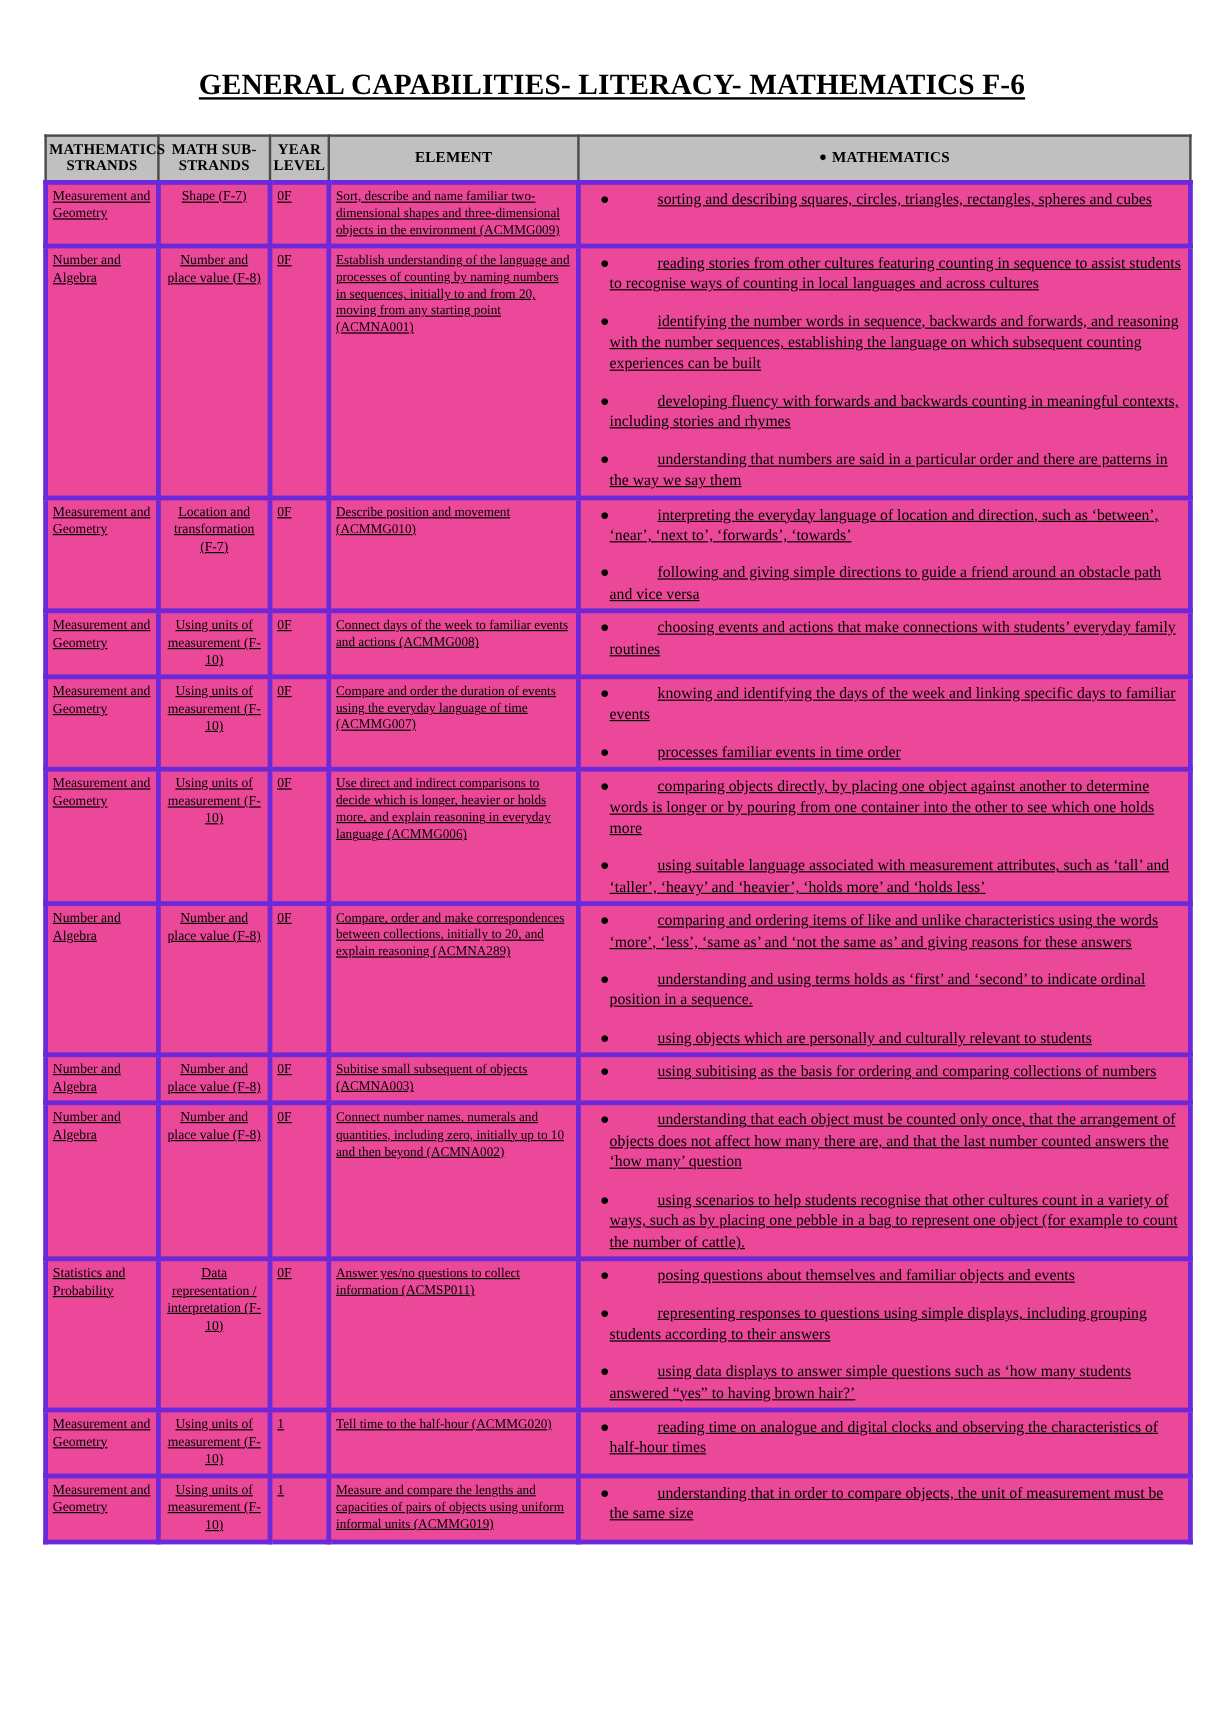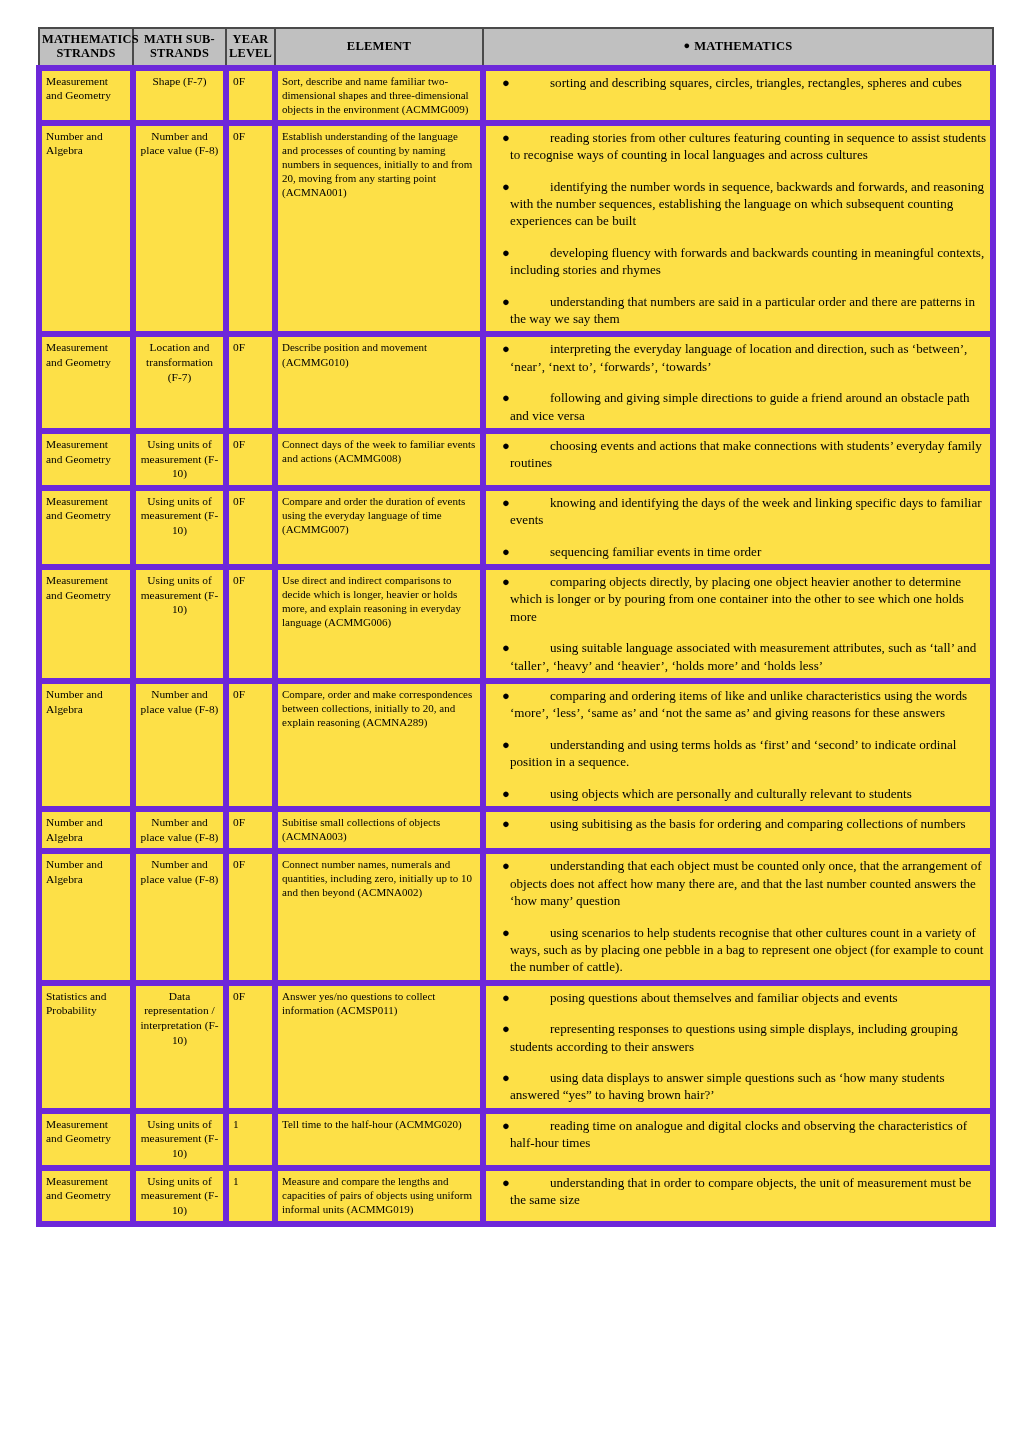--- a/index.html
+++ b/index.html
@@ -61,24 +61,25 @@
   table.gc thead th.el-head { font-size: 12.6px; }
   table.gc thead th .hdr-bullet {
     font-size: 11px;
     position: relative;
     top: -1px;
     padding-right: 4px;
   }
 
   
   table.gc tbody td {
-    border: 6px solid #6d28d9;
+    border: 4px solid #6d28d9;
     vertical-align: top;
     padding: 3px 4px 4px 4px;
-    background: #fde047;
+    background: #ec4899;
+    text-decoration: underline;
   }
   td.c-strand   { width: 88px;  }
   td.c-substrand{ width: 87px; text-align: center;  }
   td.c-year     { width: 43px;  }
   td.c-element  { width: 202px; }
   td.c-elab     { width: 504px; padding-top: 6px; padding-bottom: 6px; }
 
   th.h-strand   { width: 88px;  }
   th.h-substrand{ width: 87px;  }
   th.h-year     { width: 43px;  }
@@ -116,20 +117,21 @@
     text-indent: 0;
     font-size: 13px;
     line-height: 1.33;
   }
 </style>
 </head>
 <body>
 
 <div class="page">
 
+  <h1 class="doc-title">GENERAL CAPABILITIES- LITERACY- MATHEMATICS F-6</h1>
 
   <table class="gc">
     <thead>
       <tr>
         <th class="h-strand">MATHEMATICS STRANDS</th>
         <th class="h-substrand">MATH SUB-STRANDS</th>
         <th class="h-year">YEAR LEVEL</th>
         <th class="h-element el-head">ELEMENT</th>
         <th class="h-elab el-head"><span class="hdr-bullet">●</span><span>MATHEMATICS</span></th>
       </tr>
@@ -184,32 +186,32 @@
           </td>
         </tr>
         <tr>
           <td class="c-strand">Measurement and Geometry</td>
           <td class="c-substrand">Using units of measurement (F-10)</td>
           <td class="c-year">0F</td>
           <td class="c-element">Compare and order the duration of events using the everyday language of time (ACMMG007)</td>
           <td class="c-elab">
             <ul class="elab">
               <li><span class="bul">●</span><span>knowing and identifying the days of the week and linking specific days to familiar events</span></li>
-              <li><span class="bul">●</span><span>sequencing familiar events in time order</span></li>
+              <li><span class="bul">●</span><span>processes familiar events in time order</span></li>
             </ul>
           </td>
         </tr>
         <tr>
           <td class="c-strand">Measurement and Geometry</td>
           <td class="c-substrand">Using units of measurement (F-10)</td>
           <td class="c-year">0F</td>
           <td class="c-element">Use direct and indirect comparisons to decide which is longer, heavier or holds more, and explain reasoning in everyday language (ACMMG006)</td>
           <td class="c-elab">
             <ul class="elab">
-              <li><span class="bul">●</span><span>comparing objects directly, by placing one object heavier another to determine which is longer or by pouring from one container into the other to see which one holds more</span></li>
+              <li><span class="bul">●</span><span>comparing objects directly, by placing one object against another to determine words is longer or by pouring from one container into the other to see which one holds more</span></li>
               <li><span class="bul">●</span><span>using suitable language associated with measurement attributes, such as ‘tall’ and ‘taller’, ‘heavy’ and ‘heavier’, ‘holds more’ and ‘holds less’</span></li>
             </ul>
           </td>
         </tr>
         <tr>
           <td class="c-strand">Number and Algebra</td>
           <td class="c-substrand">Number and place value (F-8)</td>
           <td class="c-year">0F</td>
           <td class="c-element">Compare, order and make correspondences between collections, initially to 20, and explain reasoning (ACMNA289)</td>
           <td class="c-elab">
@@ -217,21 +219,21 @@
               <li><span class="bul">●</span><span>comparing and ordering items of like and unlike characteristics using the words ‘more’, ‘less’, ‘same as’ and ‘not the same as’ and giving reasons for these answers</span></li>
               <li><span class="bul">●</span><span>understanding and using terms holds as ‘first’ and ‘second’ to indicate ordinal position in a sequence.</span></li>
               <li><span class="bul">●</span><span>using objects which are personally and culturally relevant to students</span></li>
             </ul>
           </td>
         </tr>
         <tr>
           <td class="c-strand">Number and Algebra</td>
           <td class="c-substrand">Number and place value (F-8)</td>
           <td class="c-year">0F</td>
-          <td class="c-element">Subitise small collections of objects (ACMNA003)</td>
+          <td class="c-element">Subitise small subsequent of objects (ACMNA003)</td>
           <td class="c-elab">
             <ul class="elab">
               <li><span class="bul">●</span><span>using subitising as the basis for ordering and comparing collections of numbers</span></li>
             </ul>
           </td>
         </tr>
         <tr>
           <td class="c-strand">Number and Algebra</td>
           <td class="c-substrand">Number and place value (F-8)</td>
           <td class="c-year">0F</td>

